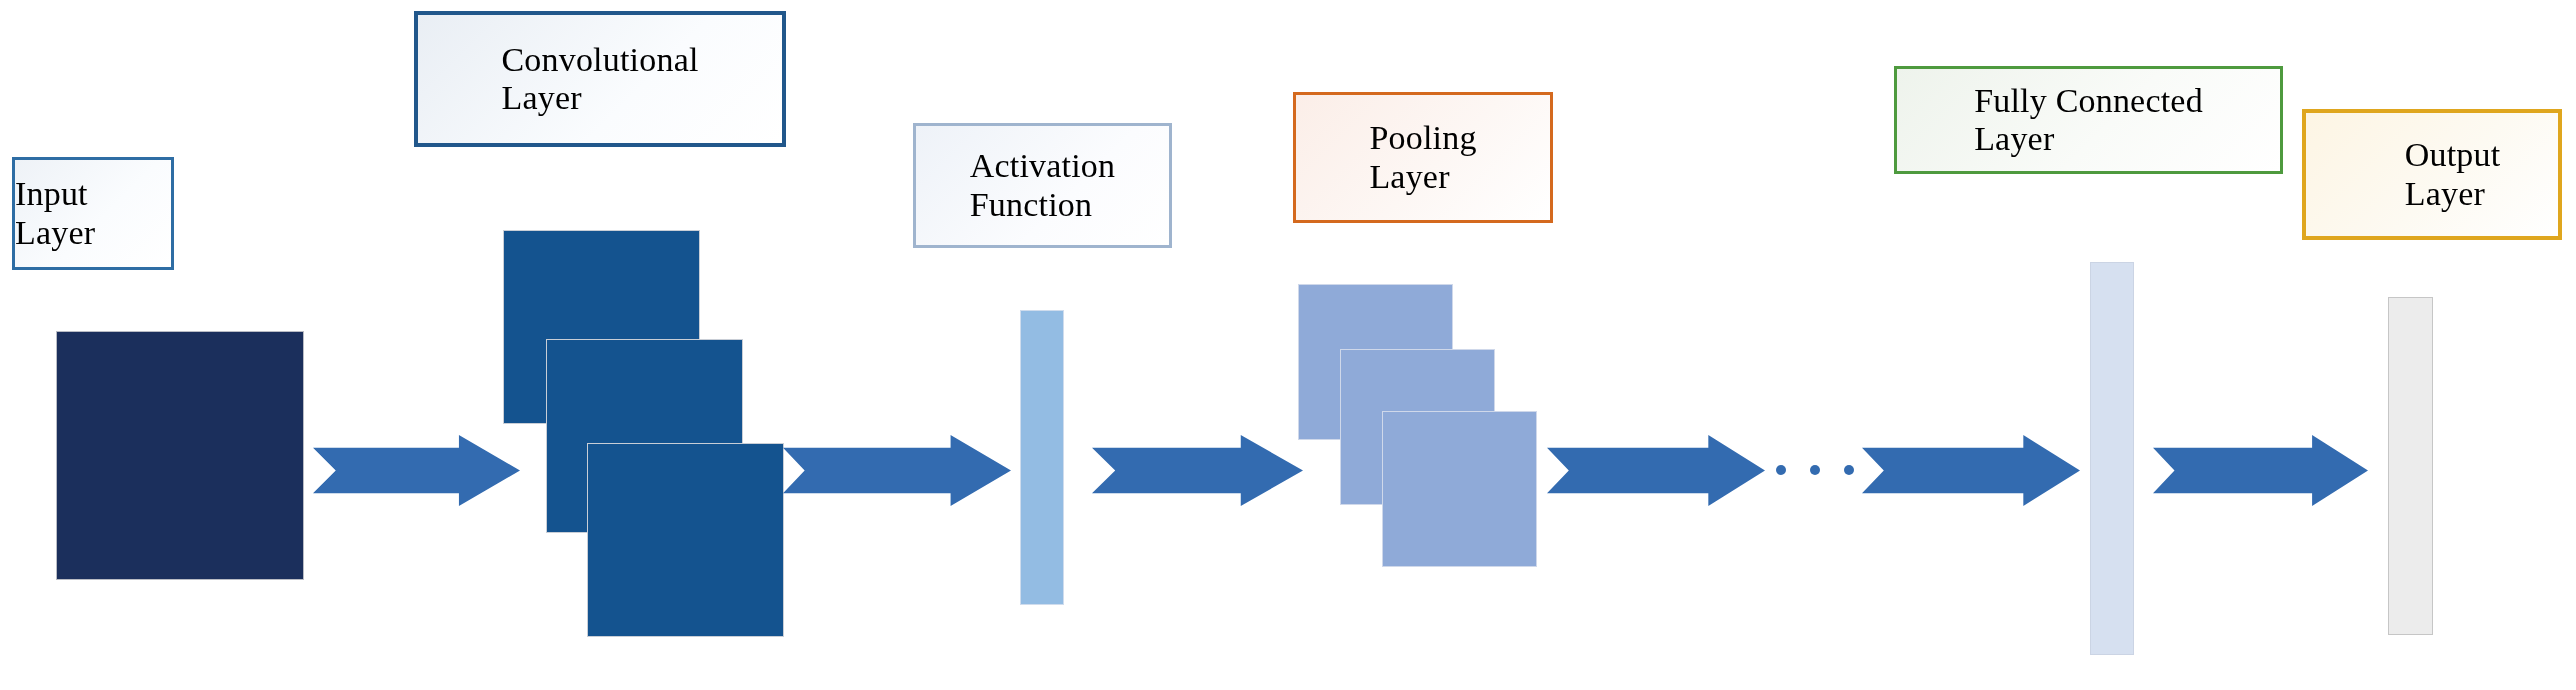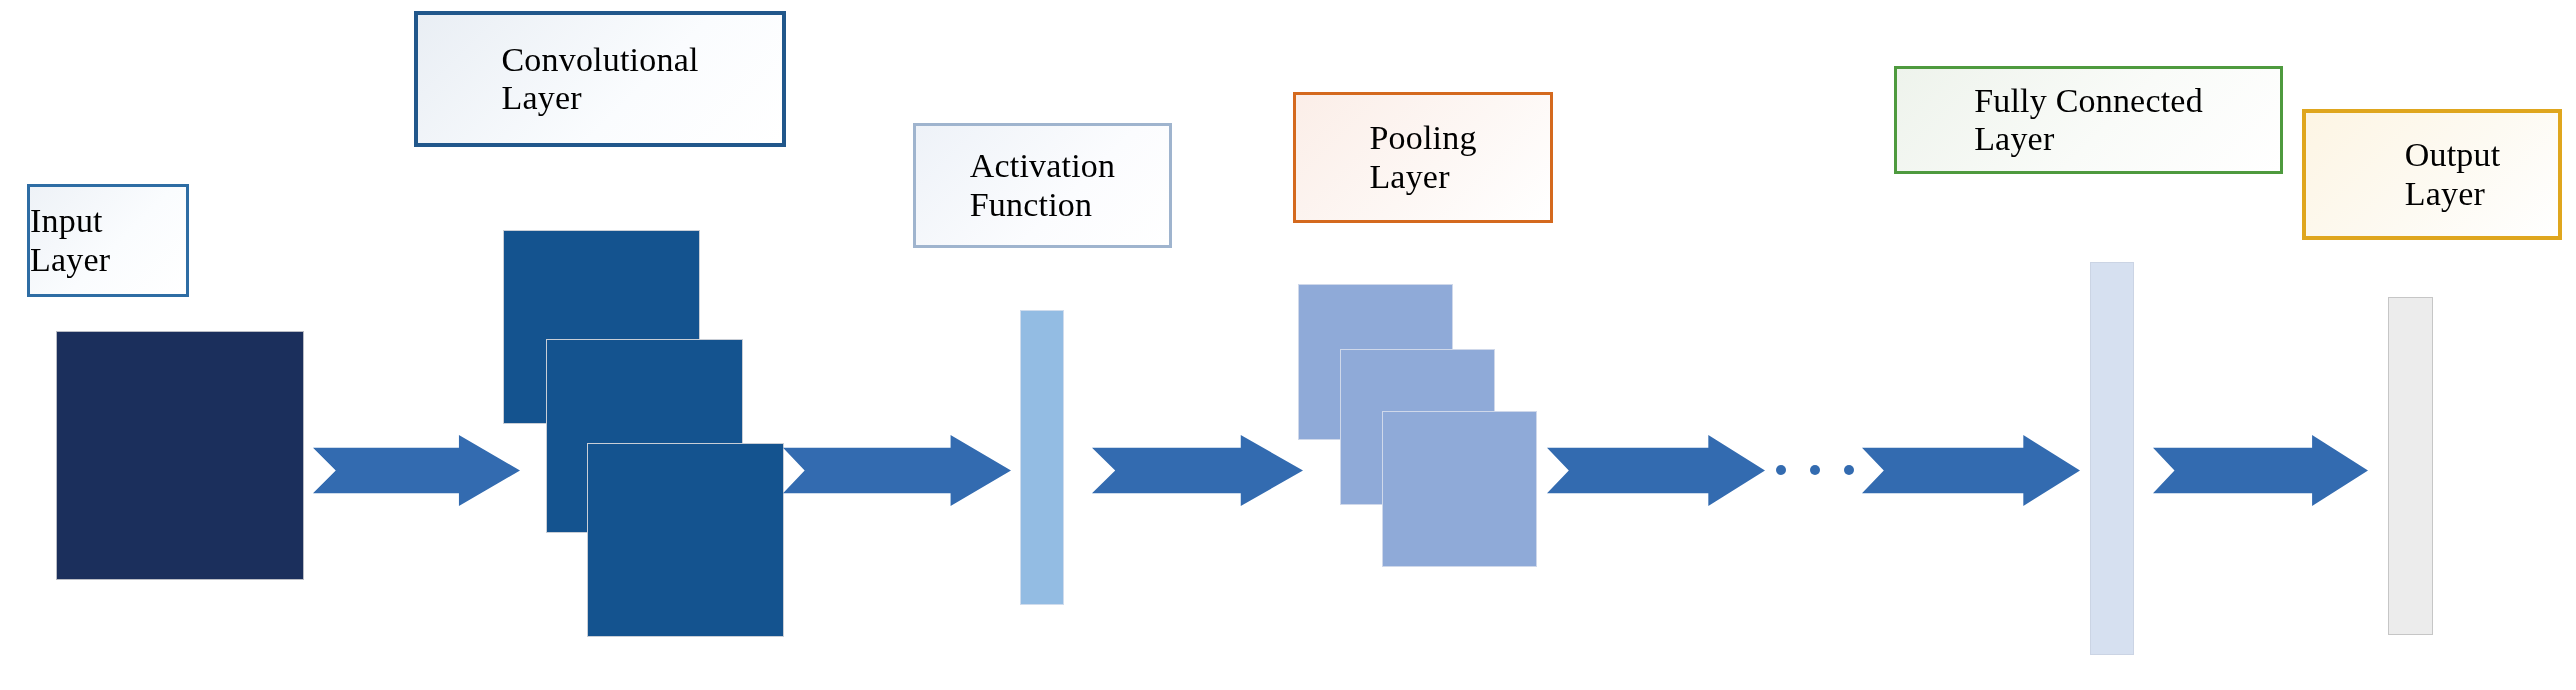--- a/index.html
+++ b/index.html
@@ -27,24 +27,23 @@
     justify-content: center;
     color: #000000;
     line-height: 1.12;
     font-size: 34px;
     letter-spacing: 0.2px;
     white-space: pre-line;
     font-family: Liberation Serif, serif;
   }
 
   .lb-input {
-    left: 27px;  top: 157px;  width: 162px; height: 113px;
+    left: 12px;  top: 157px;  width: 162px; height: 113px;
     border: 3.6px solid #2E6DA4;
     background: linear-gradient(135deg, #eef2f7 0%, #fafcfe 55%, #ffffff 100%);
-    margin-top: 27px;
   }
   .lb-conv {
     left: 414px; top: 11px;  width: 372px; height: 136px;
     border: 4.5px solid #21578B;
     background: linear-gradient(135deg, #e9eef4 0%, #fafcfe 60%, #ffffff 100%);
   }
   .lb-activation {
     left: 913px; top: 123px; width: 259px; height: 125px;
     border: 3.6px solid #9FB4CE;
     background: linear-gradient(135deg, #eef2f8 0%, #fbfcfe 60%, #ffffff 100%);

